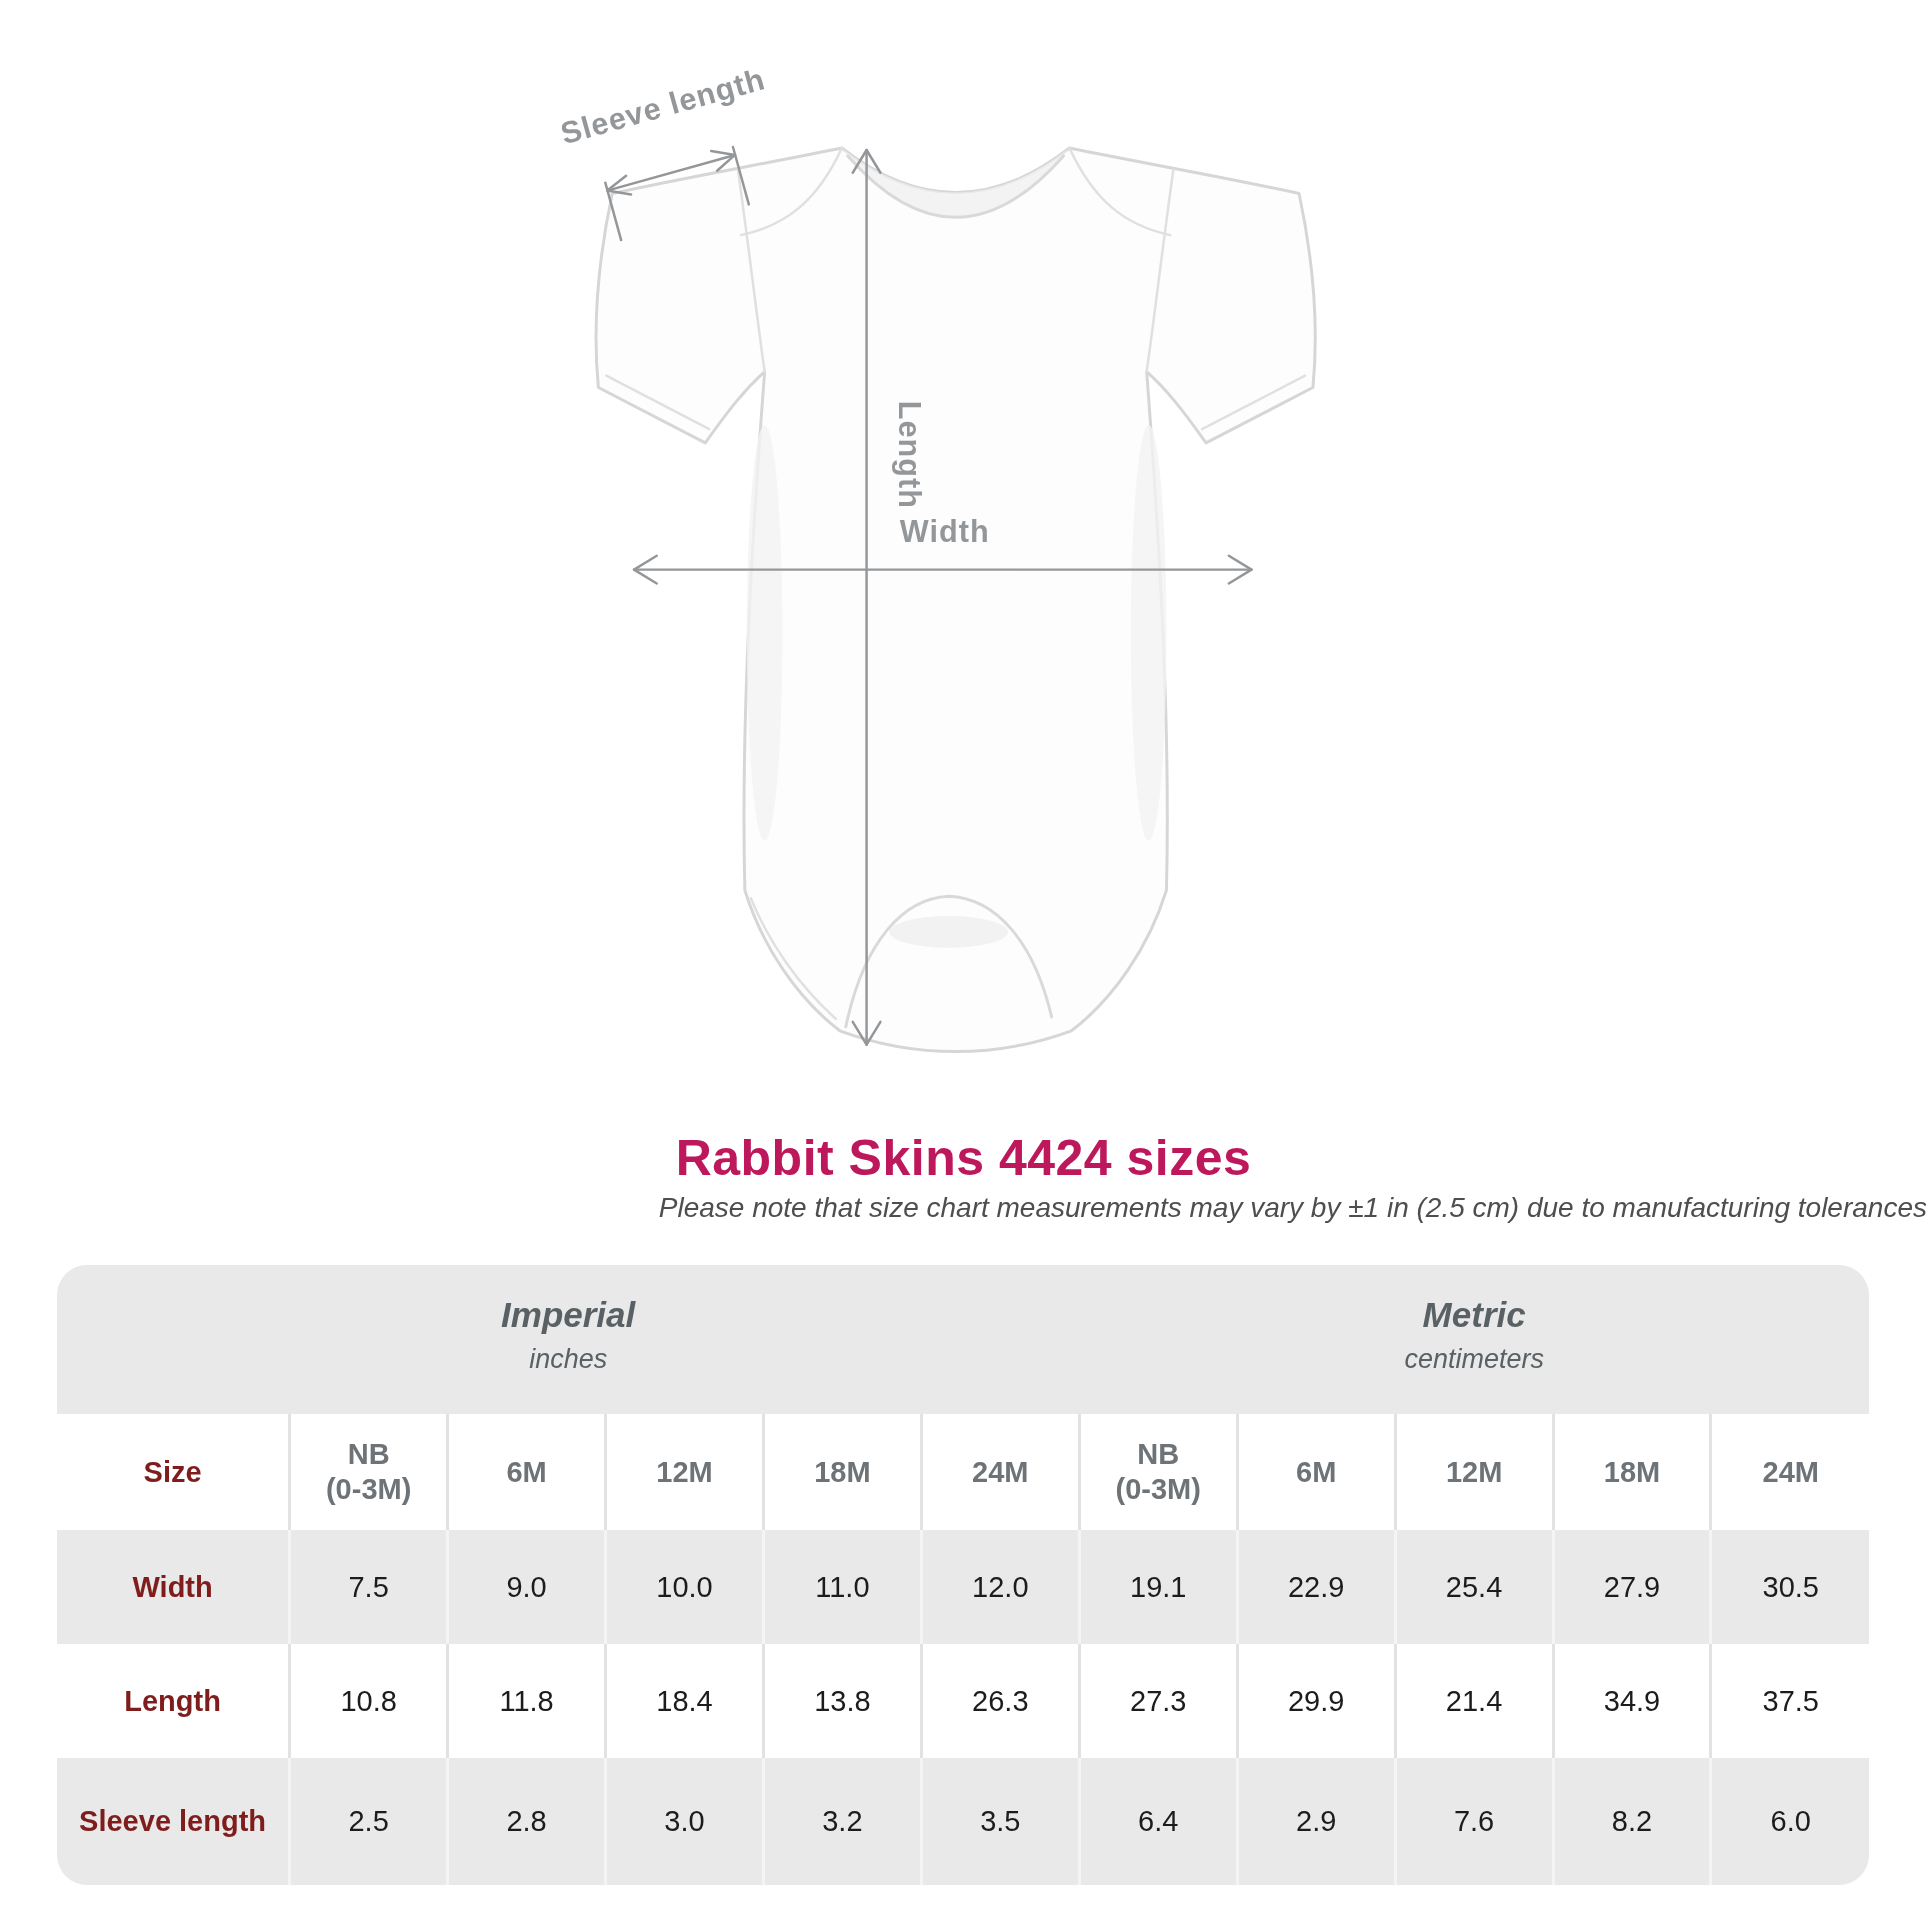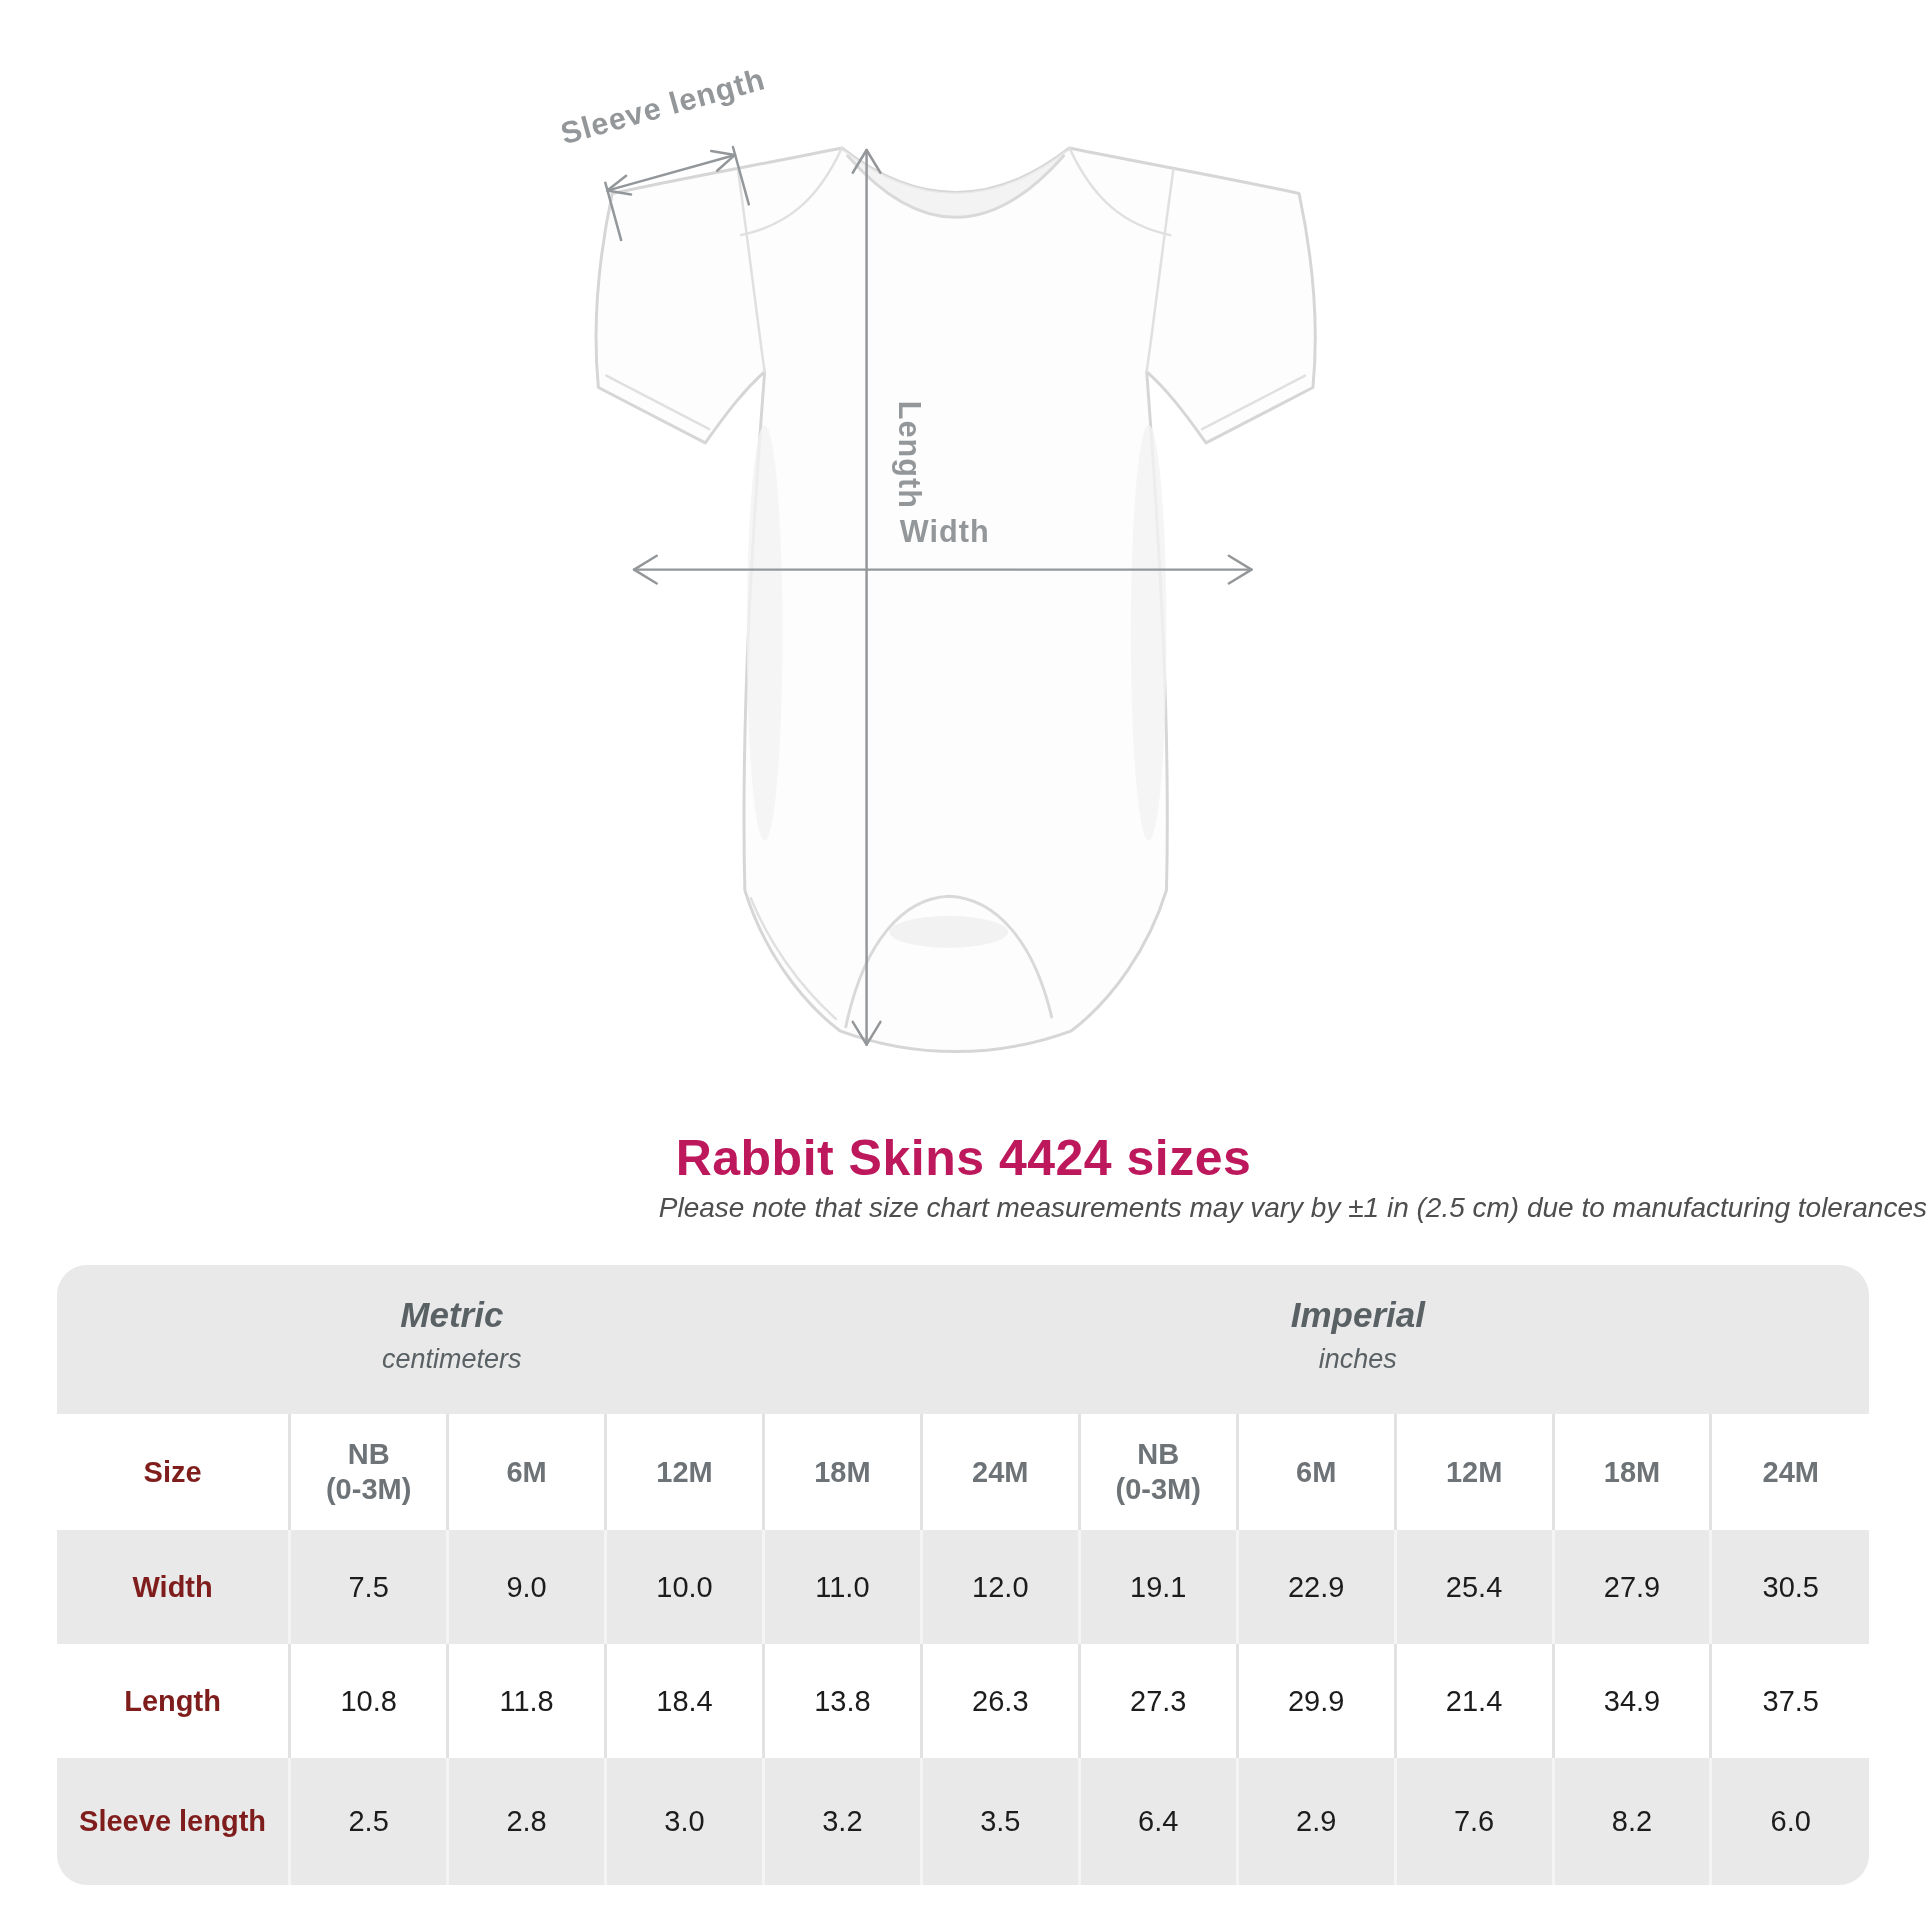--- a/index.html
+++ b/index.html
@@ -134,27 +134,27 @@
       <text class="anno-label" x="954" y="548" text-anchor="middle">Width</text>
     </g>
   </svg>
 
   <div class="page-title">Rabbit Skins 4424 sizes</div>
   <div class="page-subtitle">Please note that size chart measurements may vary by ±1 in (2.5 cm) due to manufacturing tolerances</div>
 
   <div class="size-table">
 
     <div class="band">
+      <div class="band-half imp">
+        <div class="band-title">Imperial</div>
+        <div class="band-unit">inches</div>
+      </div>
       <div class="band-half met">
         <div class="band-title">Metric</div>
         <div class="band-unit">centimeters</div>
-      </div>
-      <div class="band-half imp">
-        <div class="band-title">Imperial</div>
-        <div class="band-unit">inches</div>
       </div>
     </div>
 
     <table class="sizes">
       <colgroup>
         <col class="c-size">
         <col class="c-data">
           <col class="c-data">
           <col class="c-data">
           <col class="c-data">

